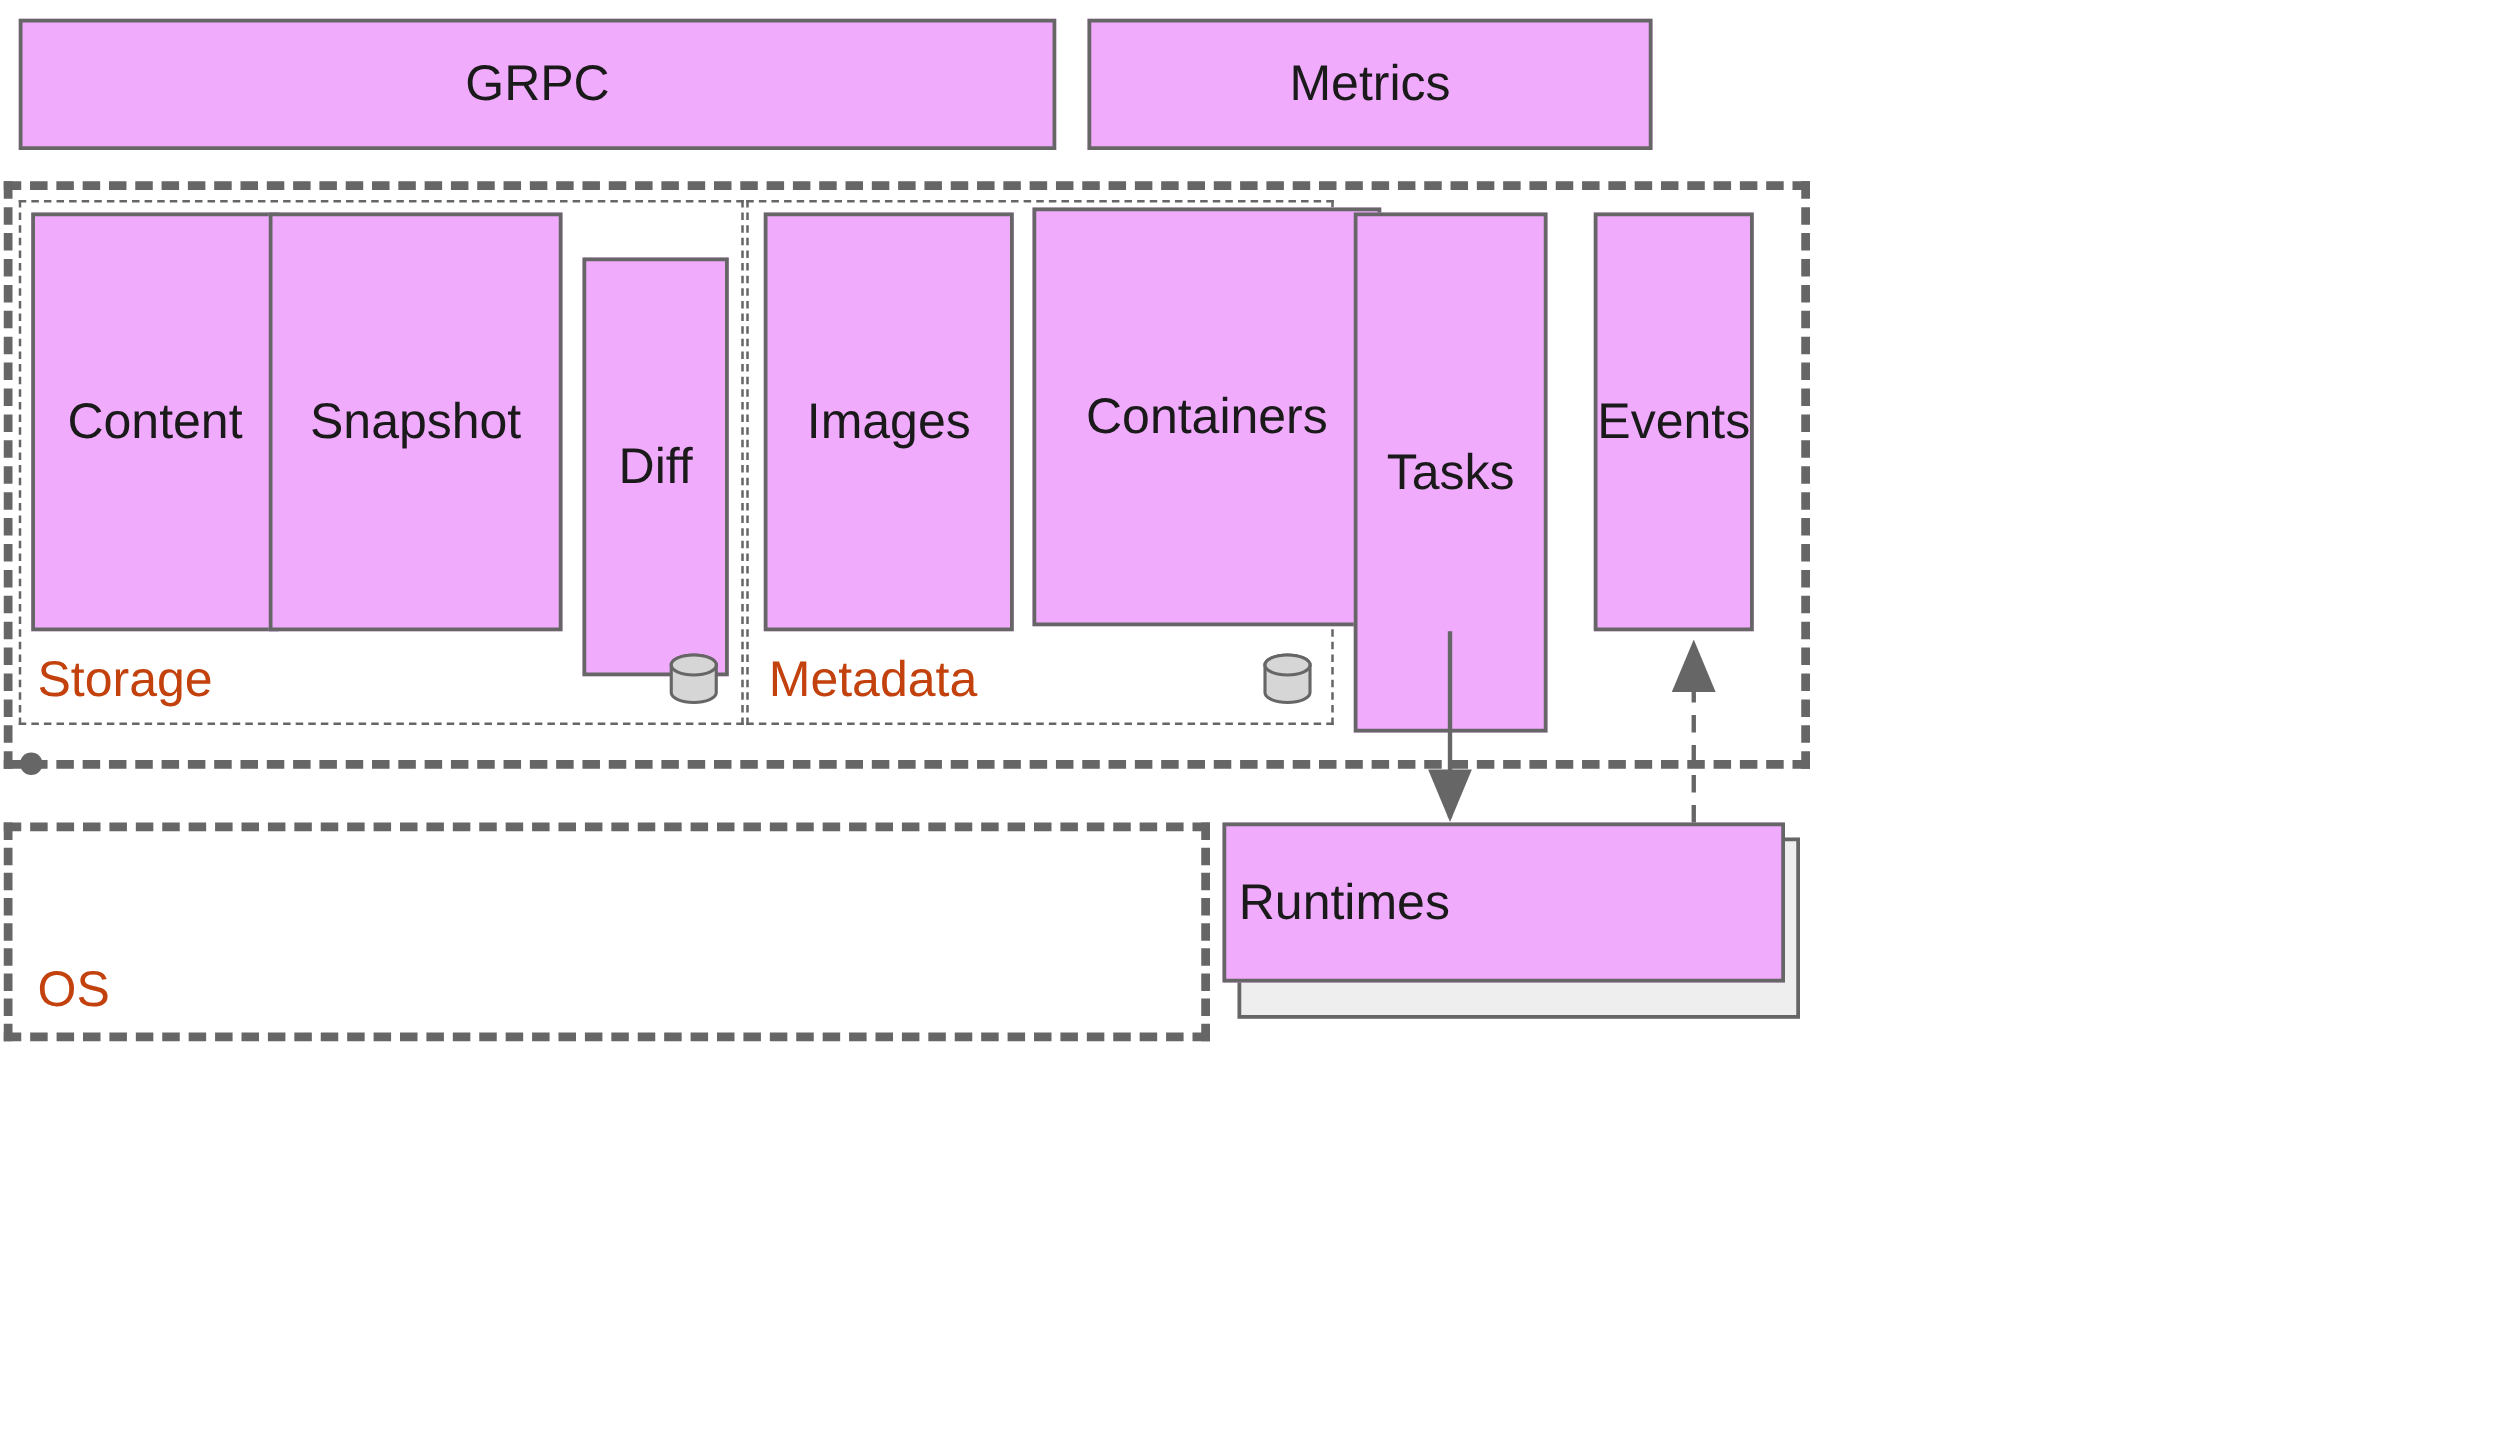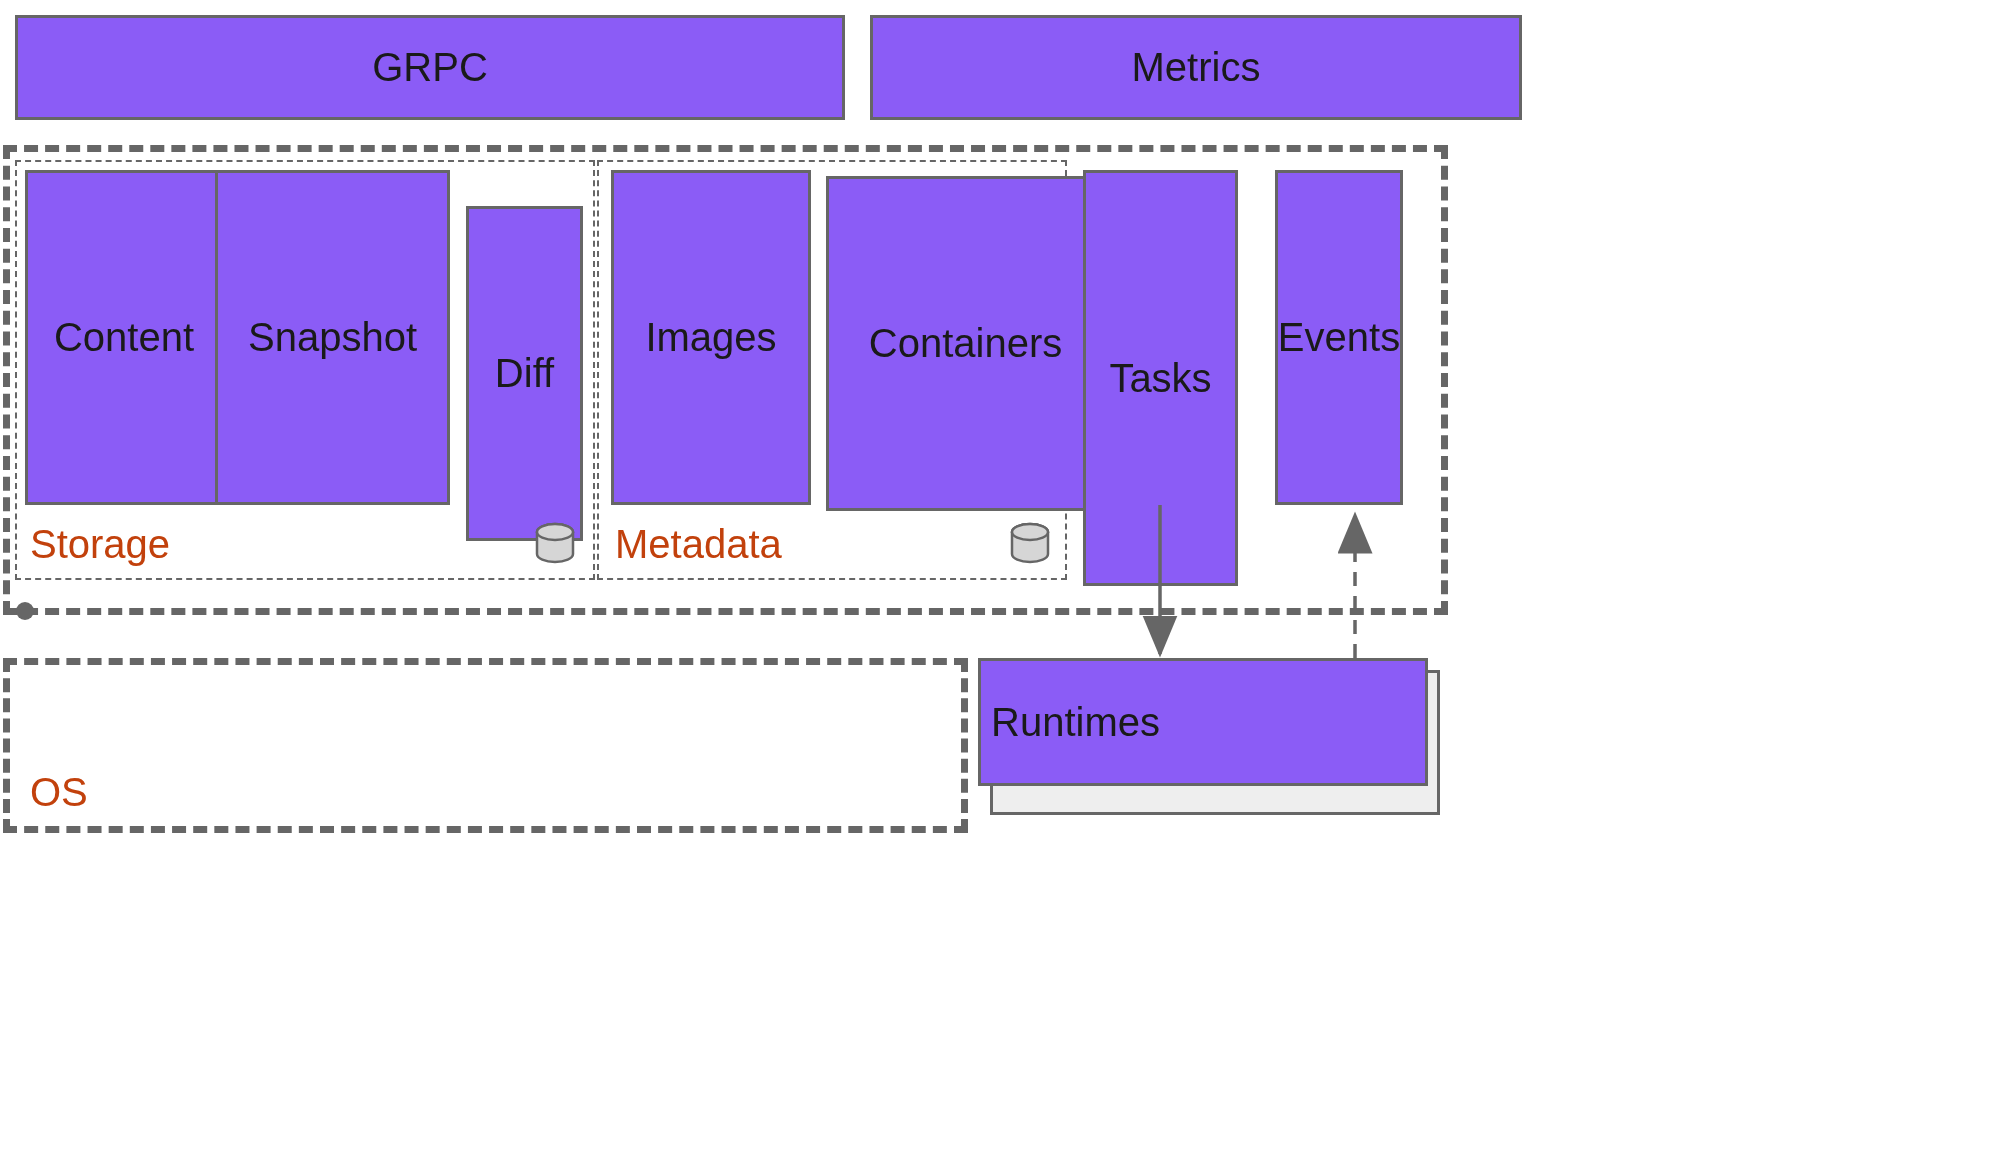--- a/index.html
+++ b/index.html
@@ -9,21 +9,21 @@
     font-family: Arial, Helvetica, sans-serif;
   }
   .canvas {
     position: relative;
     width: 2004px;
     height: 1149px;
   }
   .box {
     position: absolute;
     box-sizing: border-box;
-    background: #8b5cf6;
+    background: #f0abfc;
     border: 3px solid #666666;
     display: flex;
     align-items: center;
     justify-content: center;
     font-size: 40px;
     color: #1a1a1a;
   }
   .dashed-container {
     position: absolute;
     box-sizing: border-box;
@@ -56,21 +56,21 @@
 </style>
 </head>
 <body>
 
 <div class="canvas">
 
   <div class="box" style="left:15px; top:15px; width:830px; height:105px;">
     <span>GRPC</span>
   </div>
 
-  <div class="box" style="left:870px; top:15px; width:652px; height:105px;">
+  <div class="box" style="left:870px; top:15px; width:452px; height:105px;">
     <span>Metrics</span>
   </div>
 
   <div class="dashed-container" style="left:3px; top:145px; width:1445px; height:470px;"></div>
 
   <div class="dotted-group" style="left:15px; top:160px; width:580px; height:420px;"></div>
 
   <div class="dotted-group" style="left:597px; top:160px; width:470px; height:420px;"></div>
 
   <div class="box" style="left:25px; top:170px; width:198px; height:335px;">
@@ -82,21 +82,21 @@
   </div>
 
   <div class="box" style="left:466px; top:170px; width:117px; height:335px;margin-top:36px;">
     <span>Diff</span>
   </div>
 
   <div class="box" style="left:611px; top:170px; width:200px; height:335px;">
     <span>Images</span>
   </div>
 
-  <div class="box" style="left:826px; top:176px; width:279px; height:335px;">
+  <div class="box" style="left:826px; top:166px; width:279px; height:335px;">
     <span>Containers</span>
   </div>
 
   <div class="box" style="left:1083px; top:170px; width:155px; height:416px;">
     <span>Tasks</span>
   </div>
 
   <div class="box" style="left:1275px; top:170px; width:128px; height:335px;">
     <span>Events</span>
   </div>

